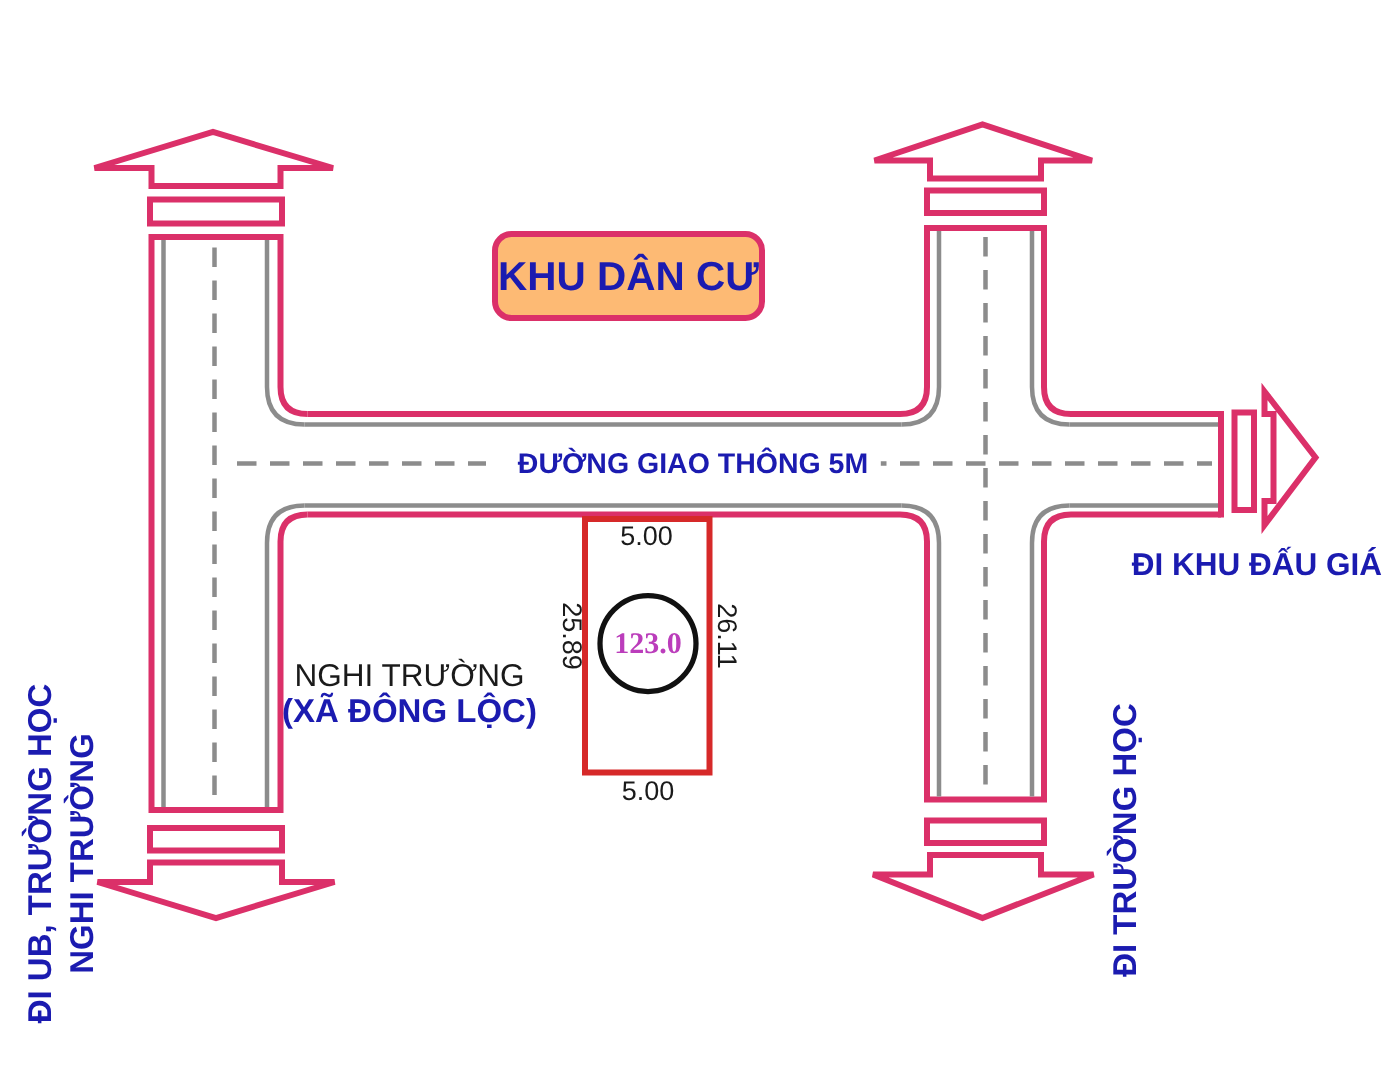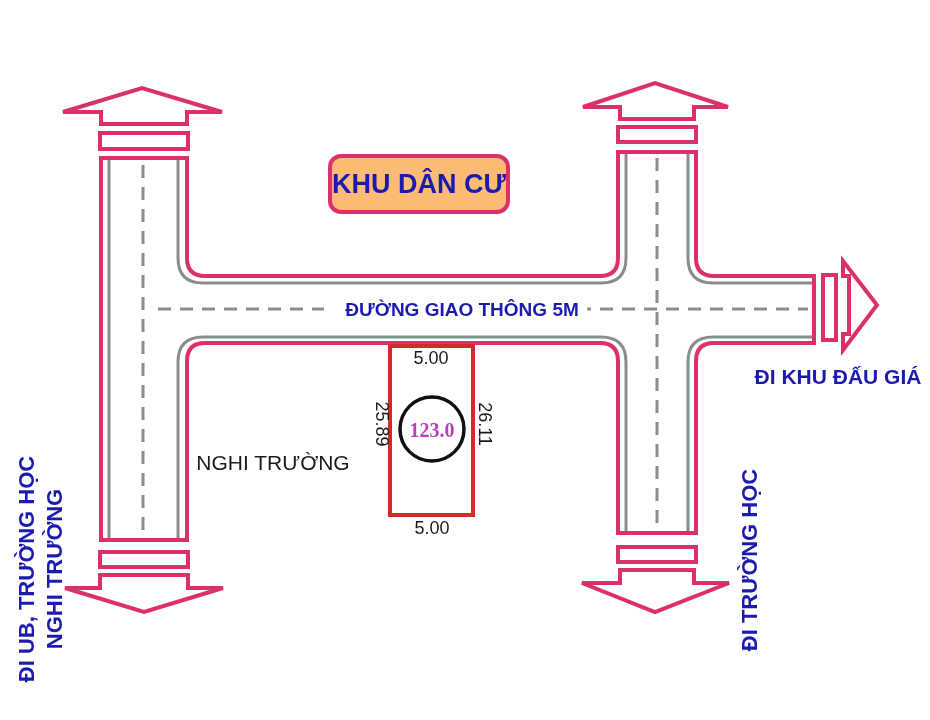--- a/index.html
+++ b/index.html
@@ -98,20 +98,21 @@
 
   <div class="lbl dim" style="left:431px;top:358px;">5.00</div>
   <div class="lbl dim" style="left:432px;top:528px;">5.00</div>
   <div class="lbl dim rot-cw" style="left:381px;top:424px;">25.89</div>
   <div class="lbl dim rot-cw" style="left:484px;top:424px;">26.11</div>
 
   <div class="lbl area-val">123.0</div>
 
   <div class="lbl locality">
     <div class="l1">NGHI TRƯỜNG</div>
+    <div class="l2">(XÃ ĐÔNG LỘC)</div>
   </div>
 
   <div class="lbl dest" style="left:838px;top:377px;font-size:21px;">ĐI KHU ĐẤU GIÁ</div>
 
   <div class="lbl dest west-dest rot-ccw">
     <div>ĐI UB, TRƯỜNG HỌC</div>
     <div>NGHI TRƯỜNG</div>
   </div>
 
   <div class="lbl dest rot-ccw" style="left:750px;top:560px;">ĐI TRƯỜNG HỌC</div>

